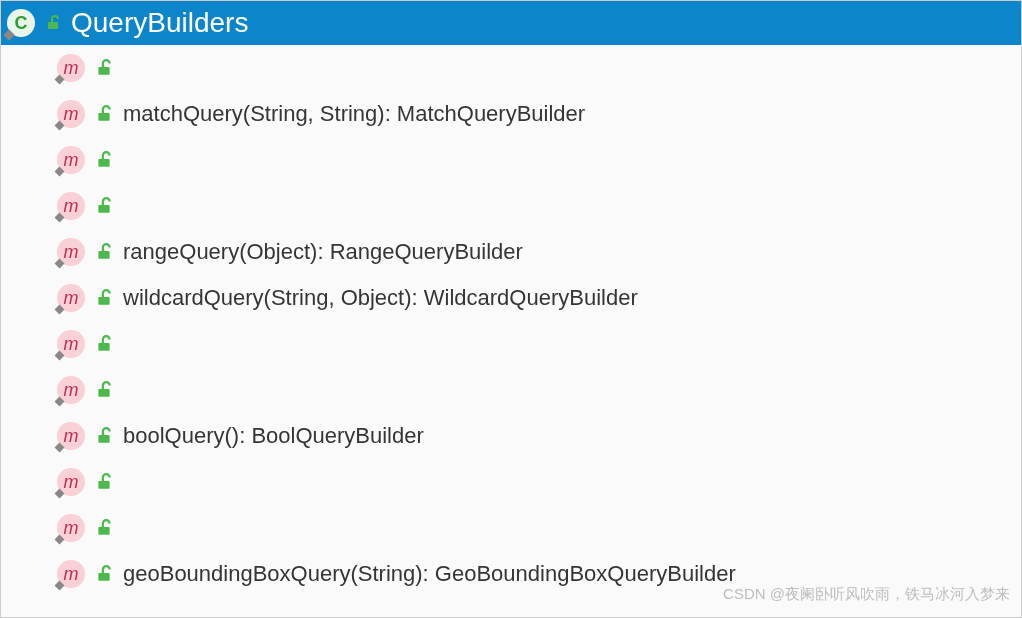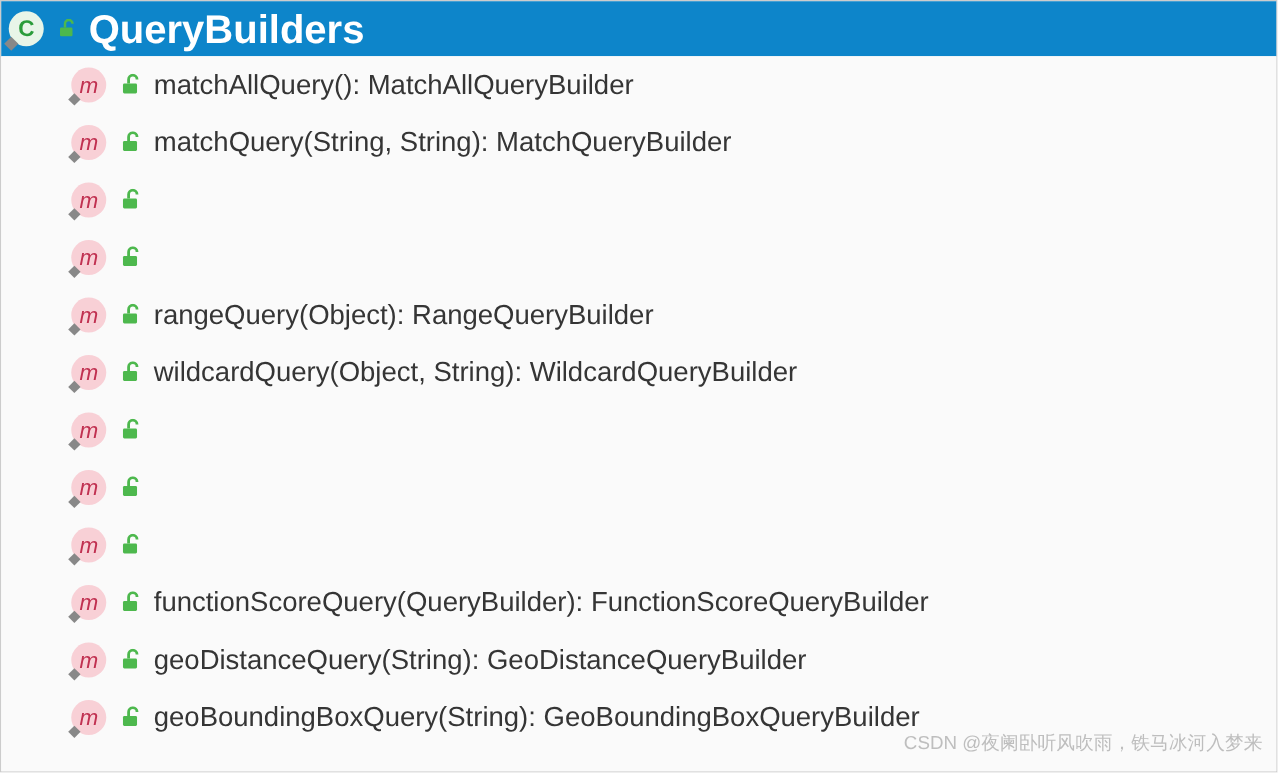--- a/index.html
+++ b/index.html
@@ -50,22 +50,22 @@
       background: #888;
       transform: rotate(45deg);
       bottom: -2px;
       left: -2px;
     }
     .header-lock {
       width: 16px;
       height: 16px;
     }
     .header-title {
-      font-size: 32px;
-      font-weight: 700;
+      font-size: 28px;
+      font-weight: 400;
     }
     .list {
       flex: 1;
       overflow: hidden;
       background: #fafafa;
     }
     .list-item {
       display: flex;
       align-items: center;
       padding: 9px 8px 9px 56px;
@@ -137,21 +137,20 @@
   <div class="list" id="method-list">
   <div class="list-item">
         <div class="method-icon">
           <span>m</span>
           <span class="diamond-badge-small"></span>
         </div>
         <span class="unlock-icon"><svg viewBox="0 0 16 16" fill="none">
             <rect x="3" y="7" width="10" height="7" rx="1" fill="#4db84d"></rect>
             <path d="M5 7V4a3 3 0 0 1 6 0" stroke="#4db84d" stroke-width="2" fill="none" transform="translate(2,0)"></path>
           </svg></span>
-        <span class="method-text">matchAllQuery(): MatchAllQueryBuilder</span>
       </div>
       <div class="list-item">
         <div class="method-icon">
           <span>m</span>
           <span class="diamond-badge-small"></span>
         </div>
         <span class="unlock-icon"><svg viewBox="0 0 16 16" fill="none">
             <rect x="3" y="7" width="10" height="7" rx="1" fill="#4db84d"></rect>
             <path d="M5 7V4a3 3 0 0 1 6 0" stroke="#4db84d" stroke-width="2" fill="none" transform="translate(2,0)"></path>
           </svg></span>
@@ -190,73 +189,72 @@
       </div>
       <div class="list-item">
         <div class="method-icon">
           <span>m</span>
           <span class="diamond-badge-small"></span>
         </div>
         <span class="unlock-icon"><svg viewBox="0 0 16 16" fill="none">
             <rect x="3" y="7" width="10" height="7" rx="1" fill="#4db84d"></rect>
             <path d="M5 7V4a3 3 0 0 1 6 0" stroke="#4db84d" stroke-width="2" fill="none" transform="translate(2,0)"></path>
           </svg></span>
-        <span class="method-text">wildcardQuery(Object, String): WildcardQueryBuilder</span>
-      </div>
-      <div class="list-item">
-        <div class="method-icon">
-          <span>m</span>
-          <span class="diamond-badge-small"></span>
-        </div>
-        <span class="unlock-icon"><svg viewBox="0 0 16 16" fill="none">
-            <rect x="3" y="7" width="10" height="7" rx="1" fill="#4db84d"></rect>
-            <path d="M5 7V4a3 3 0 0 1 6 0" stroke="#4db84d" stroke-width="2" fill="none" transform="translate(2,0)"></path>
-          </svg></span>
-      </div>
-      <div class="list-item">
-        <div class="method-icon">
-          <span>m</span>
-          <span class="diamond-badge-small"></span>
-        </div>
-        <span class="unlock-icon"><svg viewBox="0 0 16 16" fill="none">
-            <rect x="3" y="7" width="10" height="7" rx="1" fill="#4db84d"></rect>
-            <path d="M5 7V4a3 3 0 0 1 6 0" stroke="#4db84d" stroke-width="2" fill="none" transform="translate(2,0)"></path>
-          </svg></span>
-      </div>
-      <div class="list-item">
-        <div class="method-icon">
-          <span>m</span>
-          <span class="diamond-badge-small"></span>
-        </div>
-        <span class="unlock-icon"><svg viewBox="0 0 16 16" fill="none">
-            <rect x="3" y="7" width="10" height="7" rx="1" fill="#4db84d"></rect>
-            <path d="M5 7V4a3 3 0 0 1 6 0" stroke="#4db84d" stroke-width="2" fill="none" transform="translate(2,0)"></path>
-          </svg></span>
-      </div>
-      <div class="list-item">
-        <div class="method-icon">
-          <span>m</span>
-          <span class="diamond-badge-small"></span>
-        </div>
-        <span class="unlock-icon"><svg viewBox="0 0 16 16" fill="none">
-            <rect x="3" y="7" width="10" height="7" rx="1" fill="#4db84d"></rect>
-            <path d="M5 7V4a3 3 0 0 1 6 0" stroke="#4db84d" stroke-width="2" fill="none" transform="translate(2,0)"></path>
-          </svg></span>
-        <span class="method-text">functionScoreQuery(QueryBuilder): FunctionScoreQueryBuilder</span>
-      </div>
-      <div class="list-item">
-        <div class="method-icon">
-          <span>m</span>
-          <span class="diamond-badge-small"></span>
-        </div>
-        <span class="unlock-icon"><svg viewBox="0 0 16 16" fill="none">
-            <rect x="3" y="7" width="10" height="7" rx="1" fill="#4db84d"></rect>
-            <path d="M5 7V4a3 3 0 0 1 6 0" stroke="#4db84d" stroke-width="2" fill="none" transform="translate(2,0)"></path>
-          </svg></span>
-        <span class="method-text">geoDistanceQuery(String): GeoDistanceQueryBuilder</span>
+        <span class="method-text">wildcardQuery(String, Object): WildcardQueryBuilder</span>
+      </div>
+      <div class="list-item">
+        <div class="method-icon">
+          <span>m</span>
+          <span class="diamond-badge-small"></span>
+        </div>
+        <span class="unlock-icon"><svg viewBox="0 0 16 16" fill="none">
+            <rect x="3" y="7" width="10" height="7" rx="1" fill="#4db84d"></rect>
+            <path d="M5 7V4a3 3 0 0 1 6 0" stroke="#4db84d" stroke-width="2" fill="none" transform="translate(2,0)"></path>
+          </svg></span>
+      </div>
+      <div class="list-item">
+        <div class="method-icon">
+          <span>m</span>
+          <span class="diamond-badge-small"></span>
+        </div>
+        <span class="unlock-icon"><svg viewBox="0 0 16 16" fill="none">
+            <rect x="3" y="7" width="10" height="7" rx="1" fill="#4db84d"></rect>
+            <path d="M5 7V4a3 3 0 0 1 6 0" stroke="#4db84d" stroke-width="2" fill="none" transform="translate(2,0)"></path>
+          </svg></span>
+      </div>
+      <div class="list-item">
+        <div class="method-icon">
+          <span>m</span>
+          <span class="diamond-badge-small"></span>
+        </div>
+        <span class="unlock-icon"><svg viewBox="0 0 16 16" fill="none">
+            <rect x="3" y="7" width="10" height="7" rx="1" fill="#4db84d"></rect>
+            <path d="M5 7V4a3 3 0 0 1 6 0" stroke="#4db84d" stroke-width="2" fill="none" transform="translate(2,0)"></path>
+          </svg></span>
+        <span class="method-text">boolQuery(): BoolQueryBuilder</span>
+      </div>
+      <div class="list-item">
+        <div class="method-icon">
+          <span>m</span>
+          <span class="diamond-badge-small"></span>
+        </div>
+        <span class="unlock-icon"><svg viewBox="0 0 16 16" fill="none">
+            <rect x="3" y="7" width="10" height="7" rx="1" fill="#4db84d"></rect>
+            <path d="M5 7V4a3 3 0 0 1 6 0" stroke="#4db84d" stroke-width="2" fill="none" transform="translate(2,0)"></path>
+          </svg></span>
+      </div>
+      <div class="list-item">
+        <div class="method-icon">
+          <span>m</span>
+          <span class="diamond-badge-small"></span>
+        </div>
+        <span class="unlock-icon"><svg viewBox="0 0 16 16" fill="none">
+            <rect x="3" y="7" width="10" height="7" rx="1" fill="#4db84d"></rect>
+            <path d="M5 7V4a3 3 0 0 1 6 0" stroke="#4db84d" stroke-width="2" fill="none" transform="translate(2,0)"></path>
+          </svg></span>
       </div>
       <div class="list-item">
         <div class="method-icon">
           <span>m</span>
           <span class="diamond-badge-small"></span>
         </div>
         <span class="unlock-icon"><svg viewBox="0 0 16 16" fill="none">
             <rect x="3" y="7" width="10" height="7" rx="1" fill="#4db84d"></rect>
             <path d="M5 7V4a3 3 0 0 1 6 0" stroke="#4db84d" stroke-width="2" fill="none" transform="translate(2,0)"></path>
           </svg></span>

